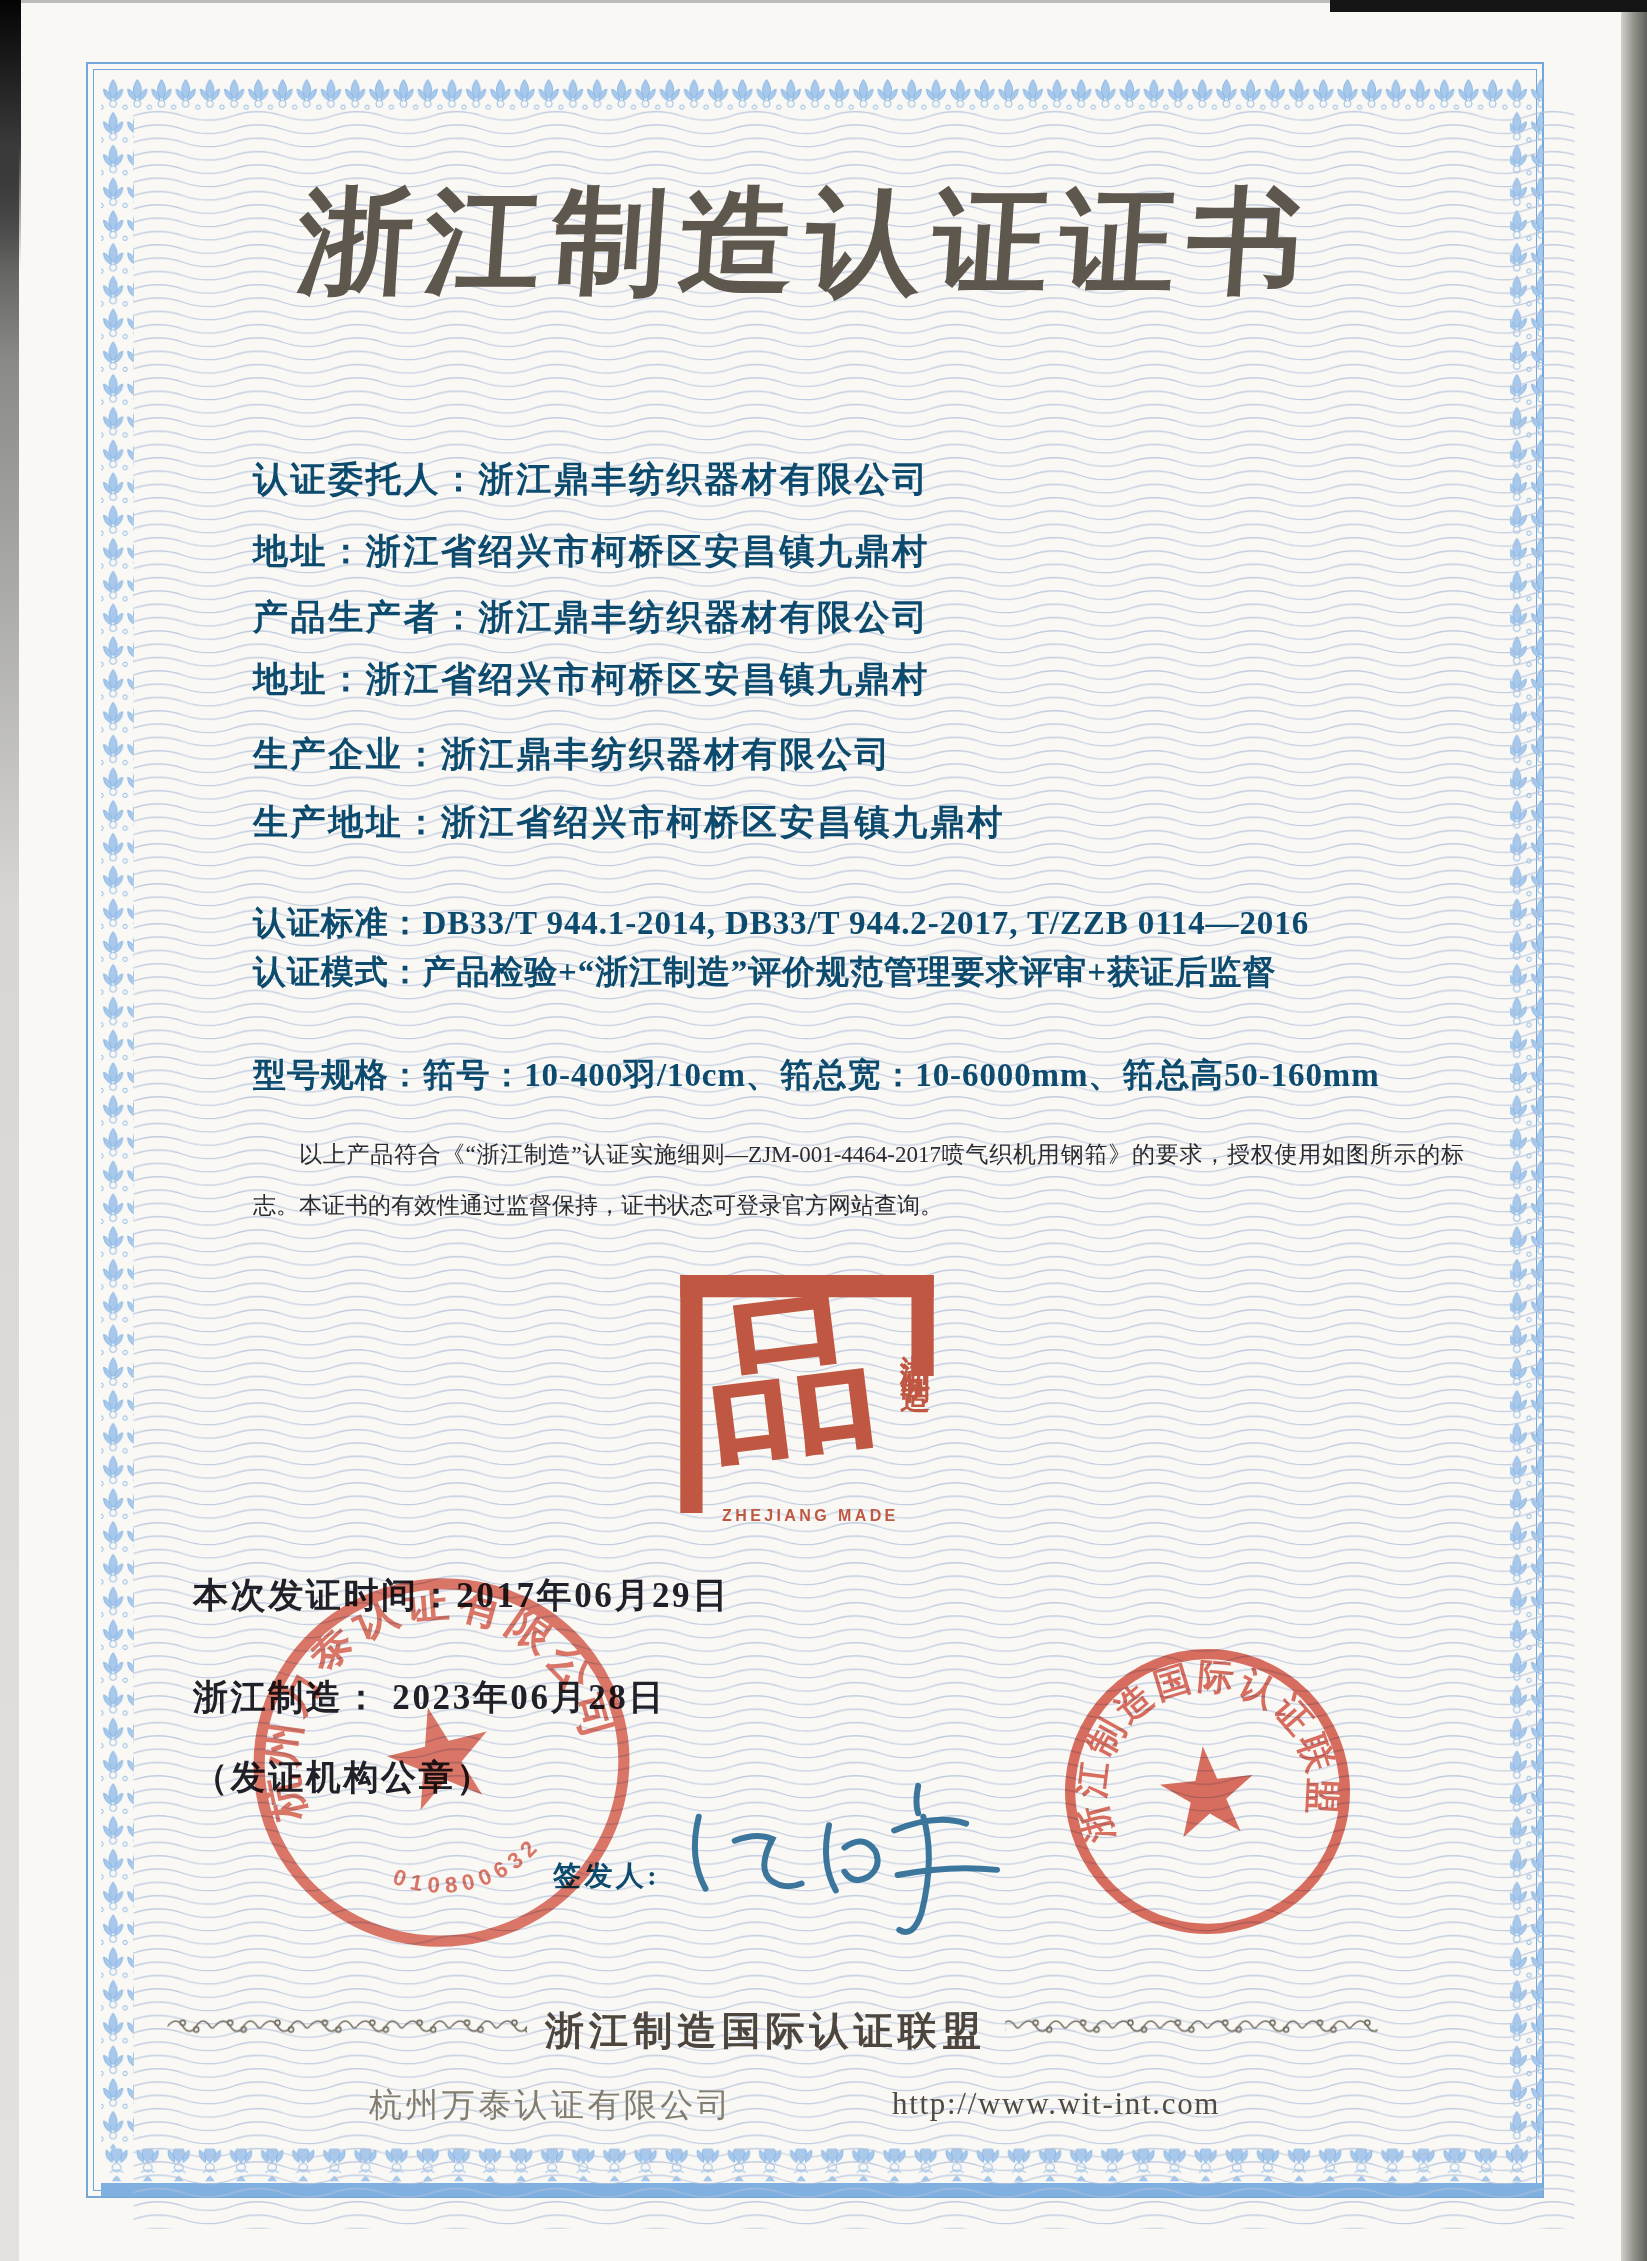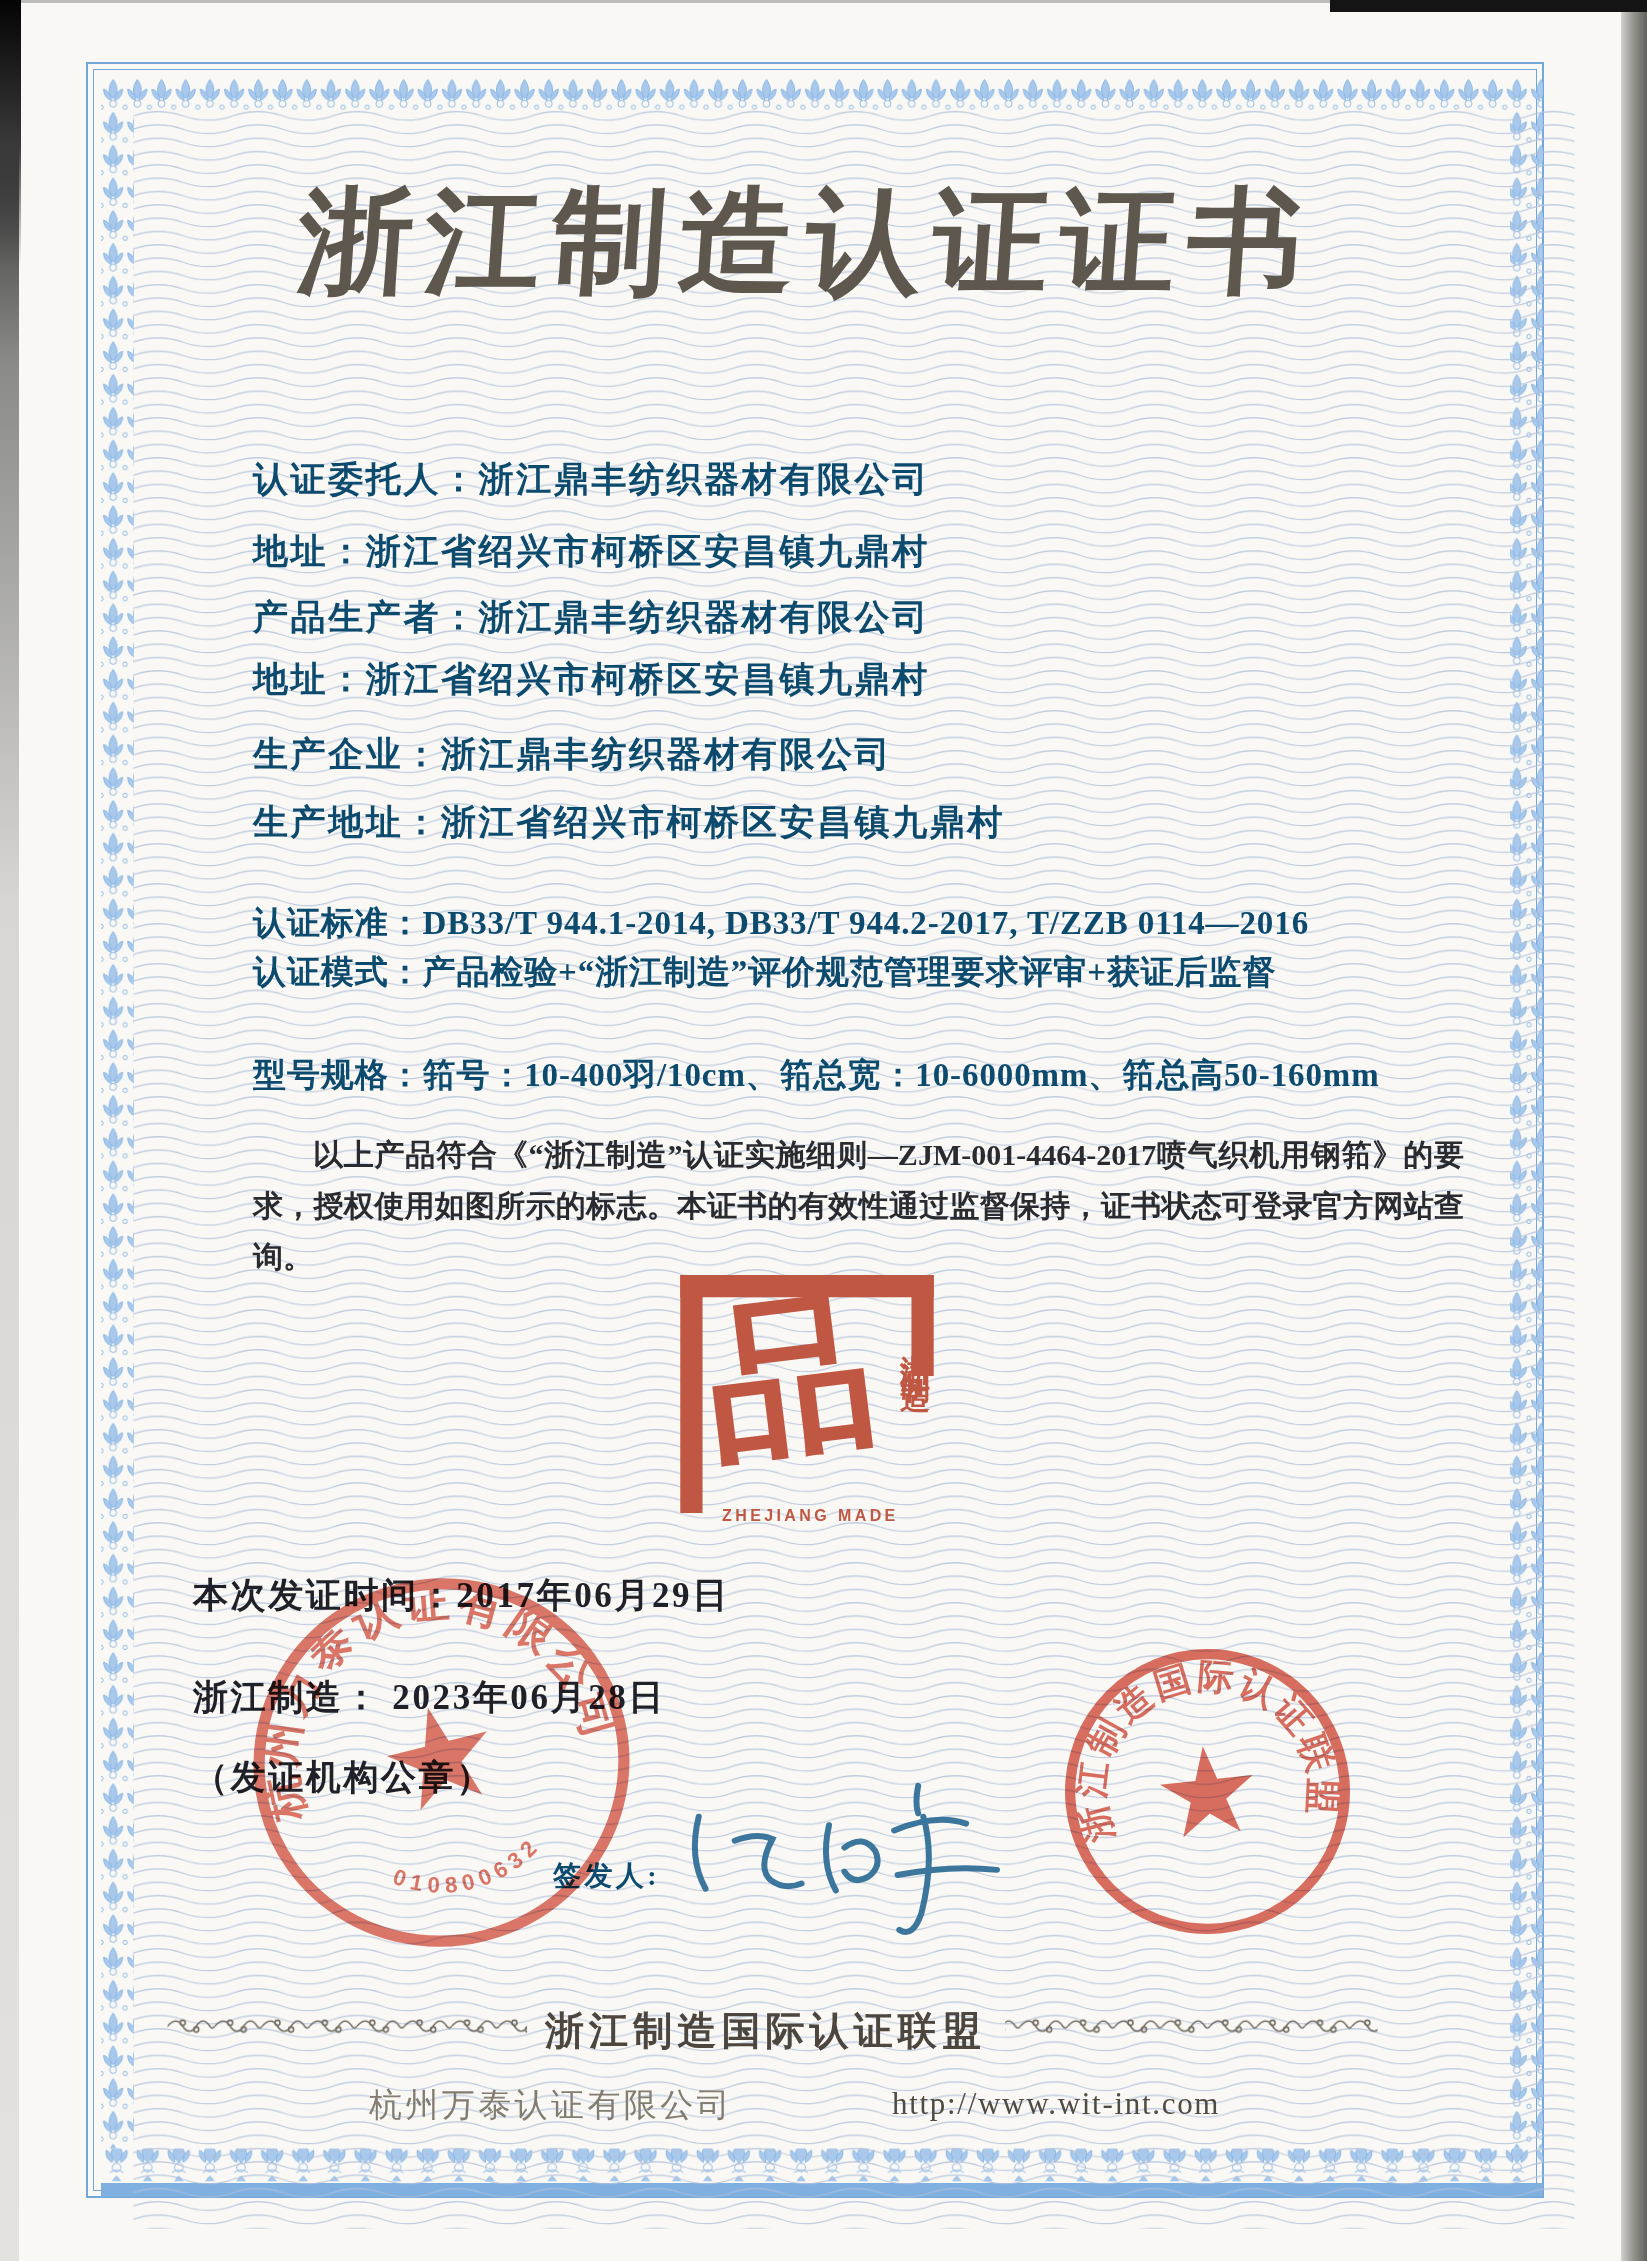--- a/index.html
+++ b/index.html
@@ -22,22 +22,22 @@
   .waves{position:absolute;left:39px;top:39px;right:39px;bottom:53px;opacity:.8;}
 
   
   .txt{position:absolute;color:#0c4a6e;white-space:nowrap;}
   .title{left:86px;right:120px;top:165px;text-align:center;font-size:115px;font-weight:700;
          letter-spacing:12px;color:#5e574d;transform:skewX(-4deg);}
   .certno{left:86px;right:120px;top:353px;text-align:center;font-size:39px;font-weight:700;
           letter-spacing:1.7px;color:#33333a;}
   .info{left:253px;font-size:35px;font-weight:700;letter-spacing:2.6px;}
   .spec{left:253px;font-size:33px;font-weight:700;letter-spacing:0.9px;}
-  .para{left:253px;top:1129px;width:1211px;font-size:30px;line-height:51px;color:#2a2a31;
-        white-space:normal;text-indent:2em;text-align:justify;font-weight:700;}
+  .para{left:253px;top:1129px;width:1211px;font-size:23px;line-height:51px;color:#2a2a31;
+        white-space:normal;text-indent:2em;text-align:justify;font-weight:400;}
   .dates{left:193px;font-size:35px;font-weight:700;letter-spacing:2.6px;color:#202028;}
   .signer{left:553px;top:1857px;font-size:28px;font-weight:700;letter-spacing:3.4px;}
   .f-head{left:523px;top:2004px;width:485px;text-align:center;font-size:39px;font-weight:700;
           letter-spacing:5.1px;color:#4d463e;}
   .f-co{left:369px;top:2083px;font-size:33px;letter-spacing:3.4px;color:#837c70;}
   .f-url{left:892px;top:2086px;font-size:31px;letter-spacing:1.7px;color:#4f4a42;}
 
   
   .logo{position:absolute;left:680px;top:1275px;width:254px;height:250px;}
   .logo .pin{position:absolute;left:26px;top:19px;font-size:168px;line-height:1;font-weight:700;

